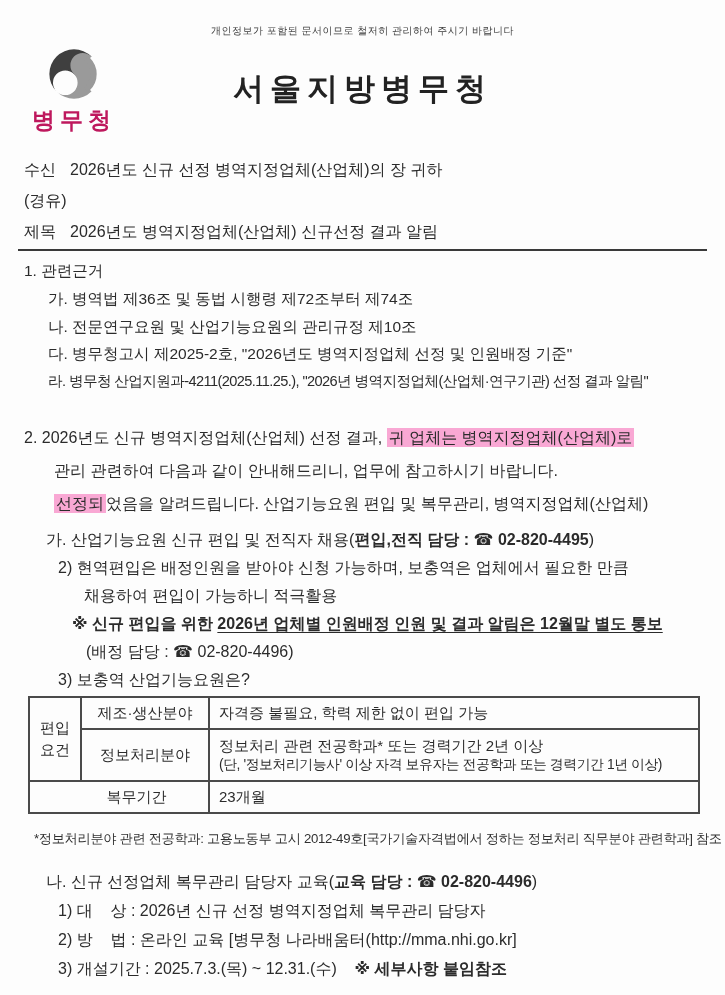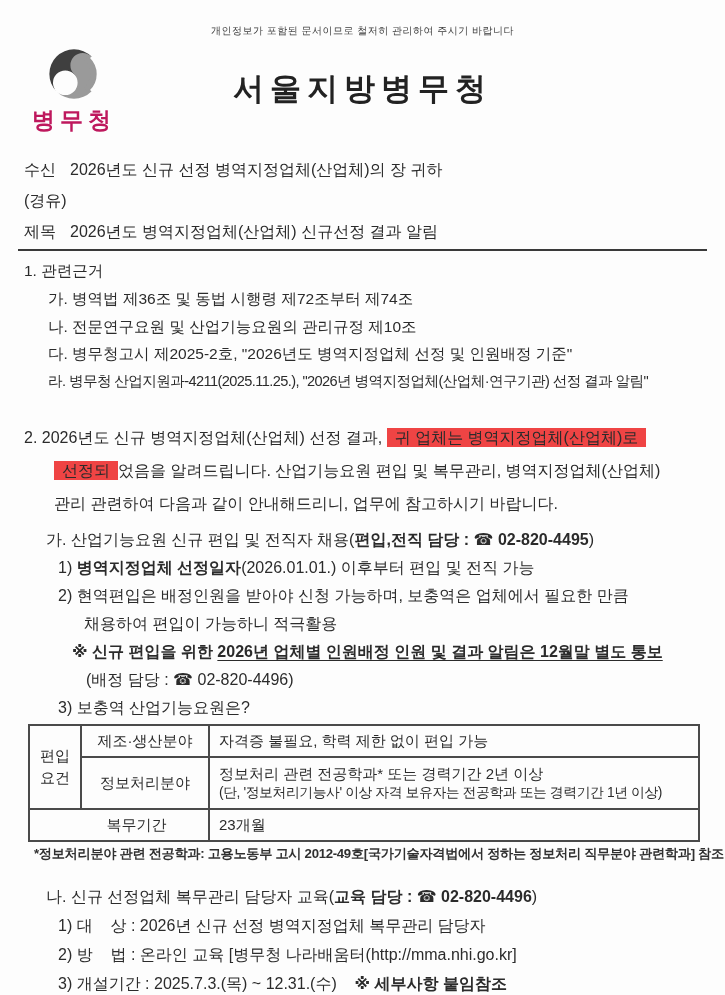--- a/index.html
+++ b/index.html
@@ -39,21 +39,21 @@
   
   .section1 { margin:6px 0 0 24px; font-size:15.5px; }
   .s1-head { line-height:28px; }
   .s1-items { margin-left:24px; }
   .s1-item { line-height:27.5px; }
   .s1-item.condensed { font-size:14.6px; letter-spacing:-0.6px; }
 
   
   .section2 { margin:26px 0 0 24px; font-size:16px; line-height:33px; }
   .s2-cont { margin-left:30px; }
-  .hl { background:#ef4444; padding:1px 8px; }
+  .hl { background:#f9a8d4; padding:1px 2px; }
 
   
   .section-ga { margin:6px 0 0 46px; font-size:16px; }
   .ga-head { line-height:28px; }
   .ga-items { margin-left:12px; }
   .ga-item { line-height:28px; }
   .ga-cont { margin-left:26px; }
   .ga-note { margin-left:14px; font-weight:700; }
   .ga-note2 { margin-left:28px; }
   .b { font-weight:700; }
@@ -66,22 +66,22 @@
   }
   table.req td { border:2px solid #4a4a4a; padding:2px 9px; vertical-align:middle; }
   td.group { width:52px; text-align:center; white-space:pre-line; line-height:22px; }
   td.field { width:128px; text-align:center; }
   td.val  { }
   .val-sub { font-size:13.8px; letter-spacing:-0.4px; }
   tr.r1 td { height:32px; }
   tr.r2 td { height:52px; }
   tr.r3 td { height:32px; }
   .footnote {
-    margin:3px 0 0 34px; font-size:13.2px; letter-spacing:-0.3px;
-    font-weight:700; color:#303030;
+    margin:16px 0 0 34px; font-size:13.2px; letter-spacing:-0.3px;
+    font-weight:400; color:#303030;
   }
 
   
   .section-na { margin:20px 0 0 46px; font-size:16px; }
   .na-head { line-height:28px; }
   .na-items { margin-left:12px; }
   .na-item { line-height:29px; }
 </style>
 </head>
 <body>
@@ -127,35 +127,32 @@
       <div class="s1-item t">다. 병무청고시 제2025-2호, "2026년도 병역지정업체 선정 및 인원배정 기준"</div>
       <div class="s1-item condensed t">라. 병무청 산업지원과-4211(2025.11.25.), "2026년 병역지정업체(산업체·연구기관) 선정 결과 알림"</div>
     </div>
   </div>
 
   <div class="section2">
     <div>
       <span class="t">2. 2026년도 신규 병역지정업체(산업체) 선정 결과, </span><span class="hl t">귀 업체는 병역지정업체(산업체)로</span>
     </div>
     <div class="s2-cont">
-      <span class="hl t">선정되</span><span class="t">었음을 알려드립니다. 산업기능요원 편입 및 복무관리, 병역지정업체(산업체)</span>
+      <span class="t">관리 관련하여 다음과 같이 안내해드리니, 업무에 참고하시기 바랍니다.</span>
     </div>
     <div class="s2-cont">
-      <span class="t">관리 관련하여 다음과 같이 안내해드리니, 업무에 참고하시기 바랍니다.</span>
+      <span class="hl t">선정되</span><span class="t">었음을 알려드립니다. 산업기능요원 편입 및 복무관리, 병역지정업체(산업체)</span>
     </div>
   </div>
 
   <div class="section-ga">
     <div class="ga-head">
       <span class="t">가. 산업기능요원 신규 편입 및 전직자 채용(</span><span class="b t">편입,전직 담당 : ☎ 02-820-4495</span><span class="t">)</span>
     </div>
     <div class="ga-items">
-      <div class="ga-item">
-        <span class="t">1) </span><span class="b t">병역지정업체 선정일자</span><span class="t">(2026.01.01.) 이후부터 편입 및 전직 가능</span>
-      </div>
       <div class="ga-item t">2) 현역편입은 배정인원을 받아야 신청 가능하며, 보충역은 업체에서 필요한 만큼</div>
       <div class="ga-item ga-cont t">채용하여 편입이 가능하니 적극활용</div>
       <div class="ga-item ga-note">
         <span class="t">※ 신규 편입을 위한 </span><span class="u t">2026년 업체별 인원배정 인원 및 결과 알림은 12월말 별도 통보</span>
       </div>
       <div class="ga-item ga-note2 t">(배정 담당 : ☎ 02-820-4496)</div>
       <div class="ga-item t">3) 보충역 산업기능요원은?</div>
     </div>
   </div>
 

